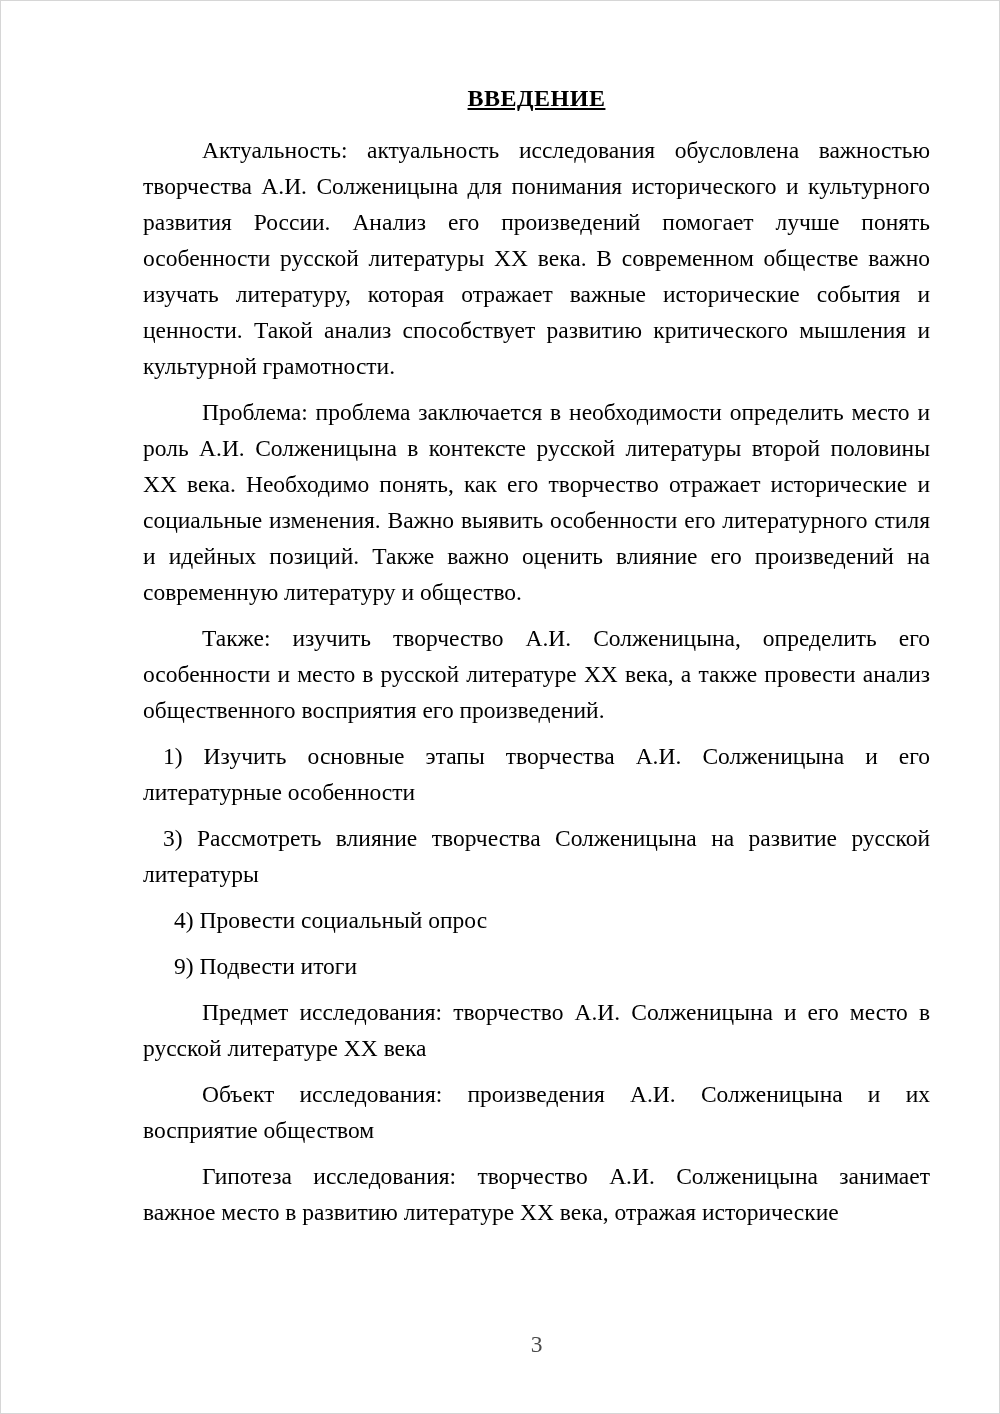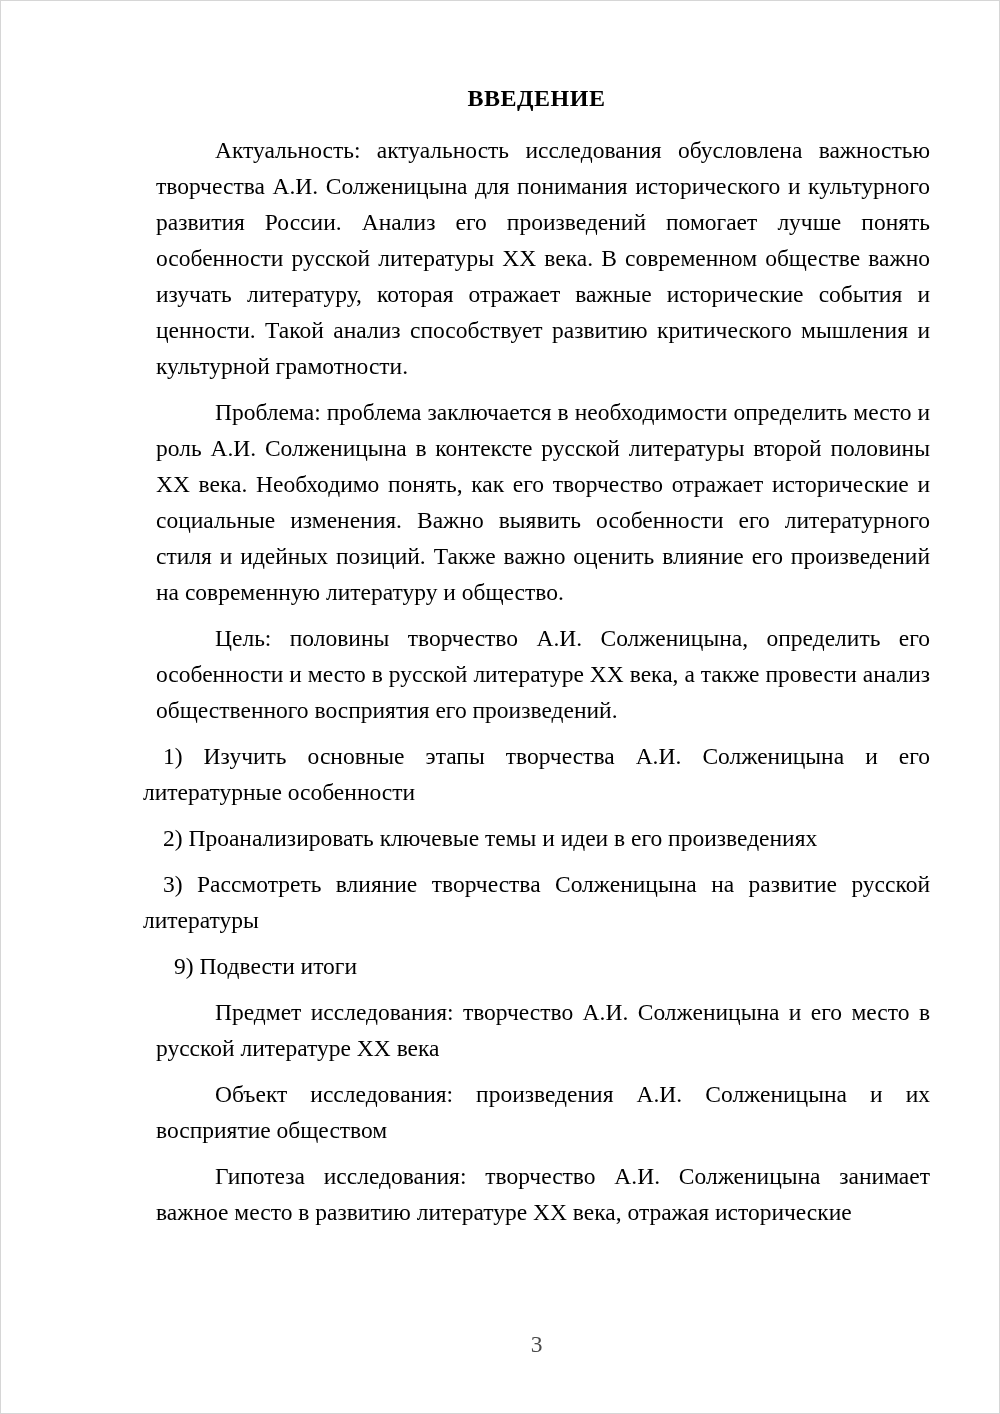--- a/index.html
+++ b/index.html
@@ -20,23 +20,24 @@
     line-height: 36px;
     color: #000000;
     overflow: hidden;
   }
   .doc-title {
     margin: 0 0 16px 0;
     font-size: 24px;
     font-weight: bold;
     text-align: center;
     letter-spacing: 0.5px;
+    text-decoration: underline;
   }
   .para {
-    margin: 0 0 10px 13px;
+    margin: 0 0 10px 0;
     text-align: justify;
     text-indent: 59px;
     hyphens: none;
   }
   .task {
     margin: 0 0 10px 0;
     text-align: justify;
     text-indent: 20px;
     hyphens: none;
   }
@@ -58,29 +59,29 @@
 <body>
 
 <div class="page">
 
   <h1 class="doc-title">ВВЕДЕНИЕ</h1>
 
   <p class="para">Актуальность: актуальность исследования обусловлена важностью творчества А.И. Солженицына для понимания исторического и культурного развития России. Анализ его произведений помогает лучше понять особенности русской литературы XX века. В современном обществе важно изучать литературу, которая отражает важные исторические события и ценности. Такой анализ способствует развитию критического мышления и культурной грамотности.</p>
 
   <p class="para">Проблема: проблема заключается в необходимости определить место и роль А.И. Солженицына в контексте русской литературы второй половины XX века. Необходимо понять, как его творчество отражает исторические и социальные изменения. Важно выявить особенности его литературного стиля и идейных позиций. Также важно оценить влияние его произведений на современную литературу и общество.</p>
 
-  <p class="para">Цель: половины творчество А.И. Солженицына, определить его особенности и место в русской литературе XX века, а также провести анализ общественного восприятия его произведений.</p>
+  <p class="para">Также: изучить творчество А.И. Солженицына, определить его особенности и место в русской литературе XX века, а также провести анализ общественного восприятия его произведений.</p>
 
 
   <p class="task">1) Изучить основные этапы творчества А.И. Солженицына и его литературные особенности</p>
 
-  <p class="task">2) Проанализировать ключевые темы и идеи в его произведениях</p>
 
   <p class="task">3) Рассмотреть влияние творчества Солженицына на развитие русской литературы</p>
 
+  <p class="task wide-indent">4) Провести социальный опрос</p>
 
   <p class="task wide-indent">9) Подвести итоги</p>
 
   <p class="para">Предмет исследования: творчество А.И. Солженицына и его место в русской литературе XX века</p>
 
   <p class="para">Объект исследования: произведения А.И. Солженицына и их восприятие обществом</p>
 
   <p class="para">Гипотеза исследования: творчество А.И. Солженицына занимает важное место в развитию литературе XX века, отражая исторические</p>
 
   <div class="page-footer">3</div>

